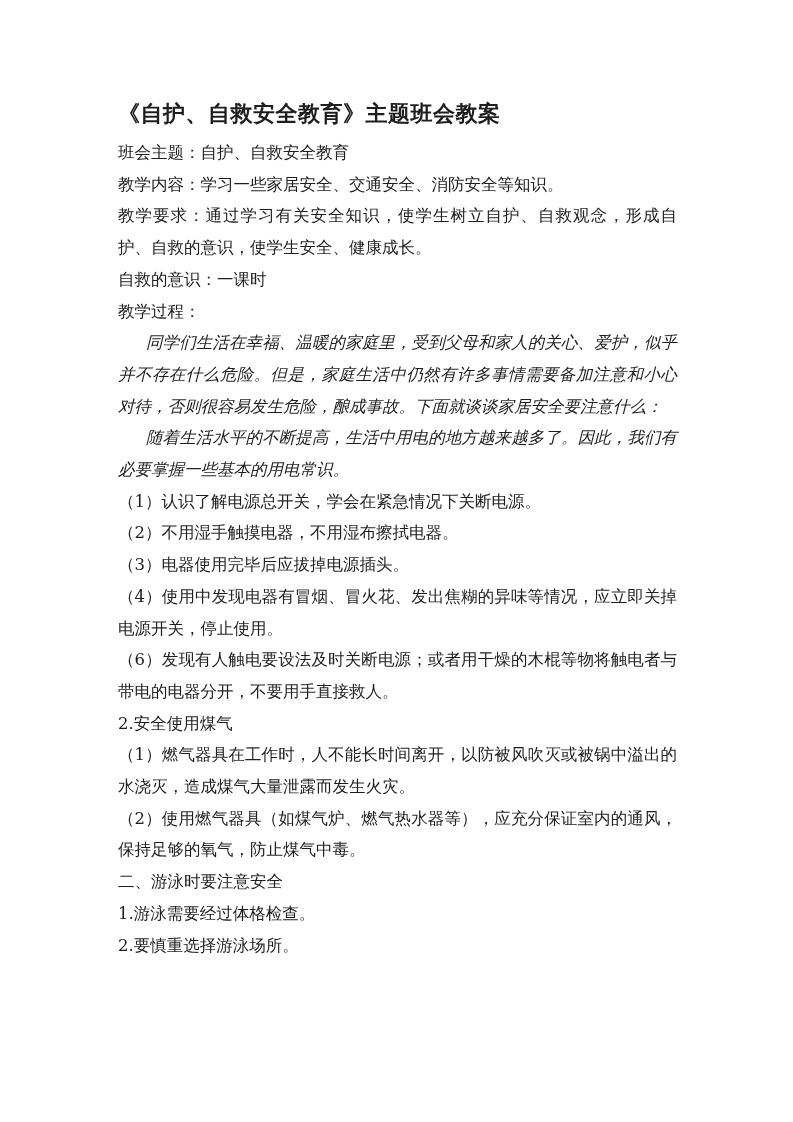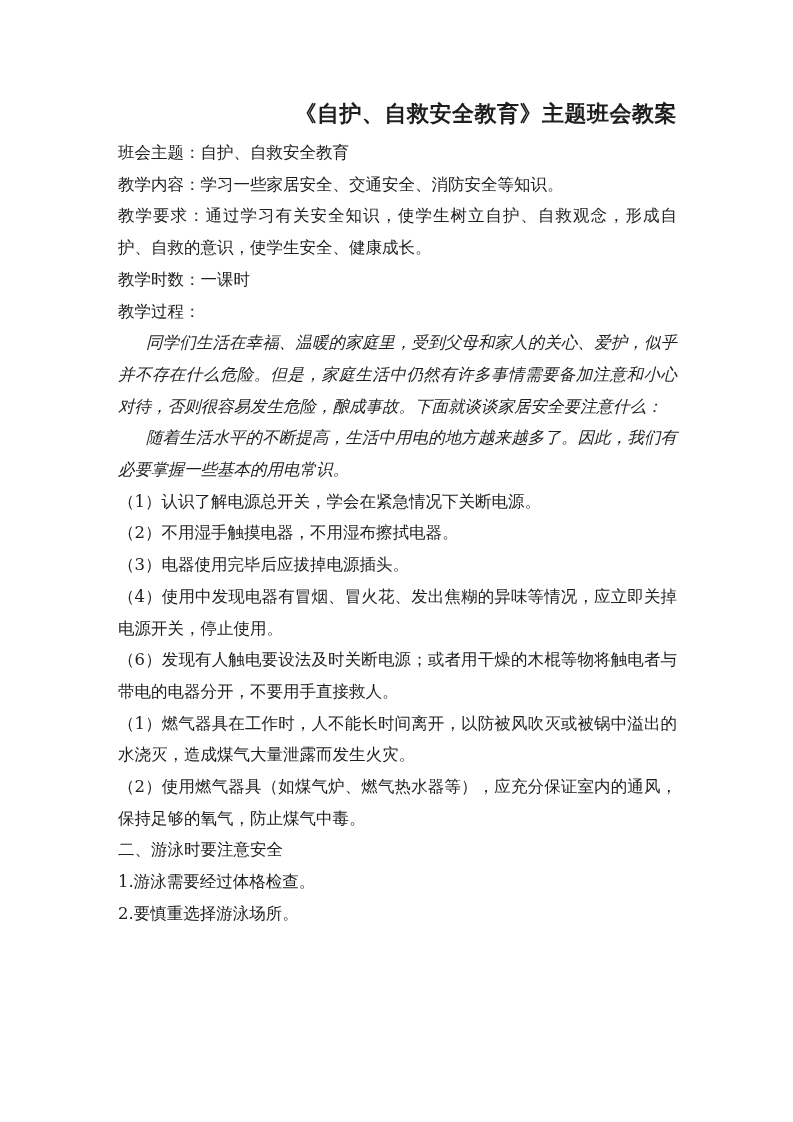--- a/index.html
+++ b/index.html
@@ -19,21 +19,21 @@
     width: 793px;
     height: 1122px;
     padding: 96px 116px 40px 118px;
     background: #ffffff;
   }
   .doc-title {
     margin: 0 0 7px 0;
     font-size: 22px;
     line-height: 34px;
     font-weight: bold;
-    text-align: right;
+    text-align: left;
     letter-spacing: 0.5px;
   }
   .doc-body p {
     margin: 0;
     font-size: 16.5px;
     line-height: 31.7px;
     text-align: justify;
     text-justify: inter-ideograph;
     word-break: break-all;
   }
@@ -44,28 +44,29 @@
 </style>
 </head>
 <body>
 
 <div class="page">
   <h1 class="doc-title">《自护、自救安全教育》主题班会教案</h1>
   <div class="doc-body">
     <p>班会主题：自护、自救安全教育</p>
     <p>教学内容：学习一些家居安全、交通安全、消防安全等知识。</p>
     <p>教学要求：通过学习有关安全知识，使学生树立自护、自救观念，形成自护、自救的意识，使学生安全、健康成长。</p>
-    <p>教学时数：一课时</p>
+    <p>自救的意识：一课时</p>
     <p>教学过程：</p>
     <p class="indent">同学们生活在幸福、温暖的家庭里，受到父母和家人的关心、爱护，似乎并不存在什么危险。但是，家庭生活中仍然有许多事情需要备加注意和小心对待，否则很容易发生危险，酿成事故。下面就谈谈家居安全要注意什么：</p>
     <p class="indent">随着生活水平的不断提高，生活中用电的地方越来越多了。因此，我们有必要掌握一些基本的用电常识。</p>
     <p>（1）认识了解电源总开关，学会在紧急情况下关断电源。</p>
     <p>（2）不用湿手触摸电器，不用湿布擦拭电器。</p>
     <p>（3）电器使用完毕后应拔掉电源插头。</p>
     <p>（4）使用中发现电器有冒烟、冒火花、发出焦糊的异味等情况，应立即关掉电源开关，停止使用。</p>
     <p>（6）发现有人触电要设法及时关断电源；或者用干燥的木棍等物将触电者与带电的电器分开，不要用手直接救人。</p>
+    <p>2.安全使用煤气</p>
     <p>（1）燃气器具在工作时，人不能长时间离开，以防被风吹灭或被锅中溢出的水浇灭，造成煤气大量泄露而发生火灾。</p>
     <p>（2）使用燃气器具（如煤气炉、燃气热水器等），应充分保证室内的通风，保持足够的氧气，防止煤气中毒。</p>
     <p>二、游泳时要注意安全</p>
     <p>1.游泳需要经过体格检查。</p>
     <p>2.要慎重选择游泳场所。</p>
   </div>
 </div>
 
 </body></html>

